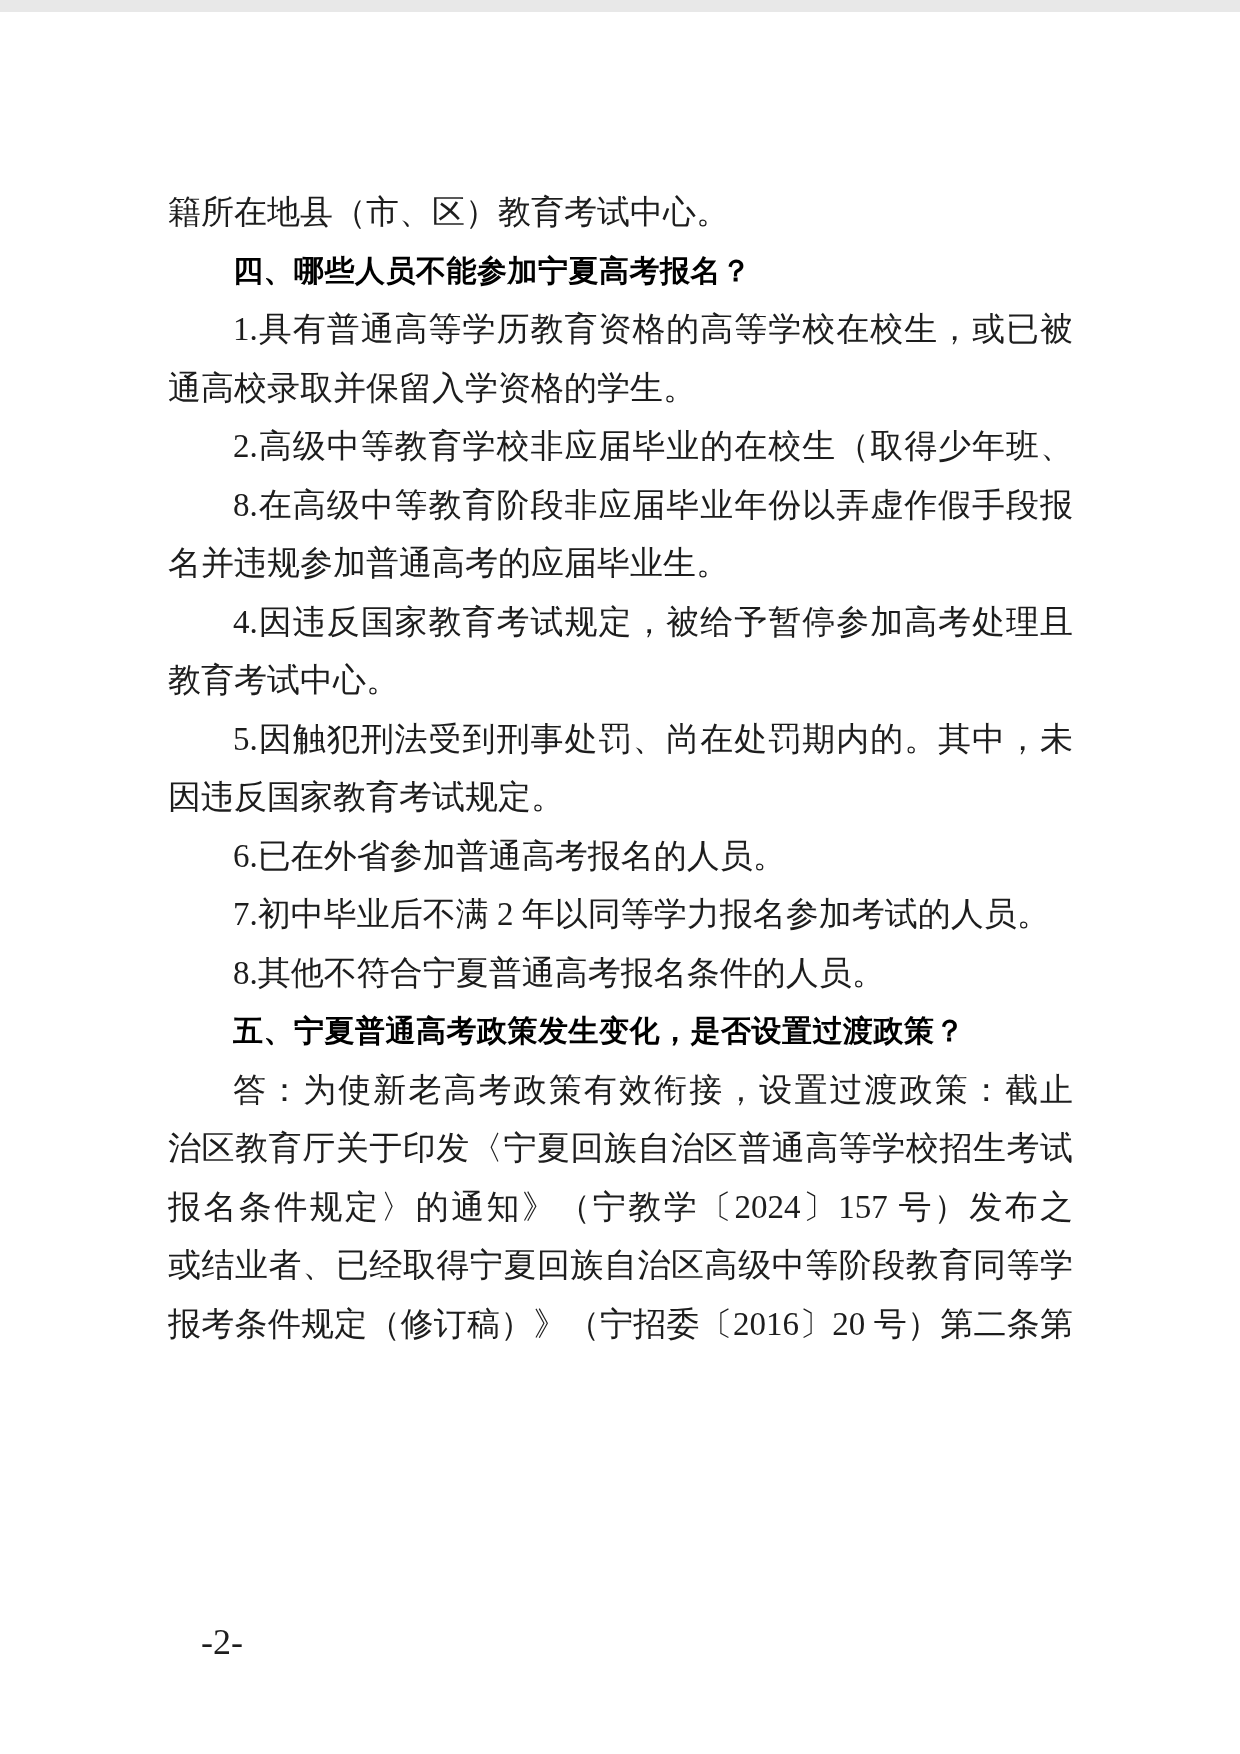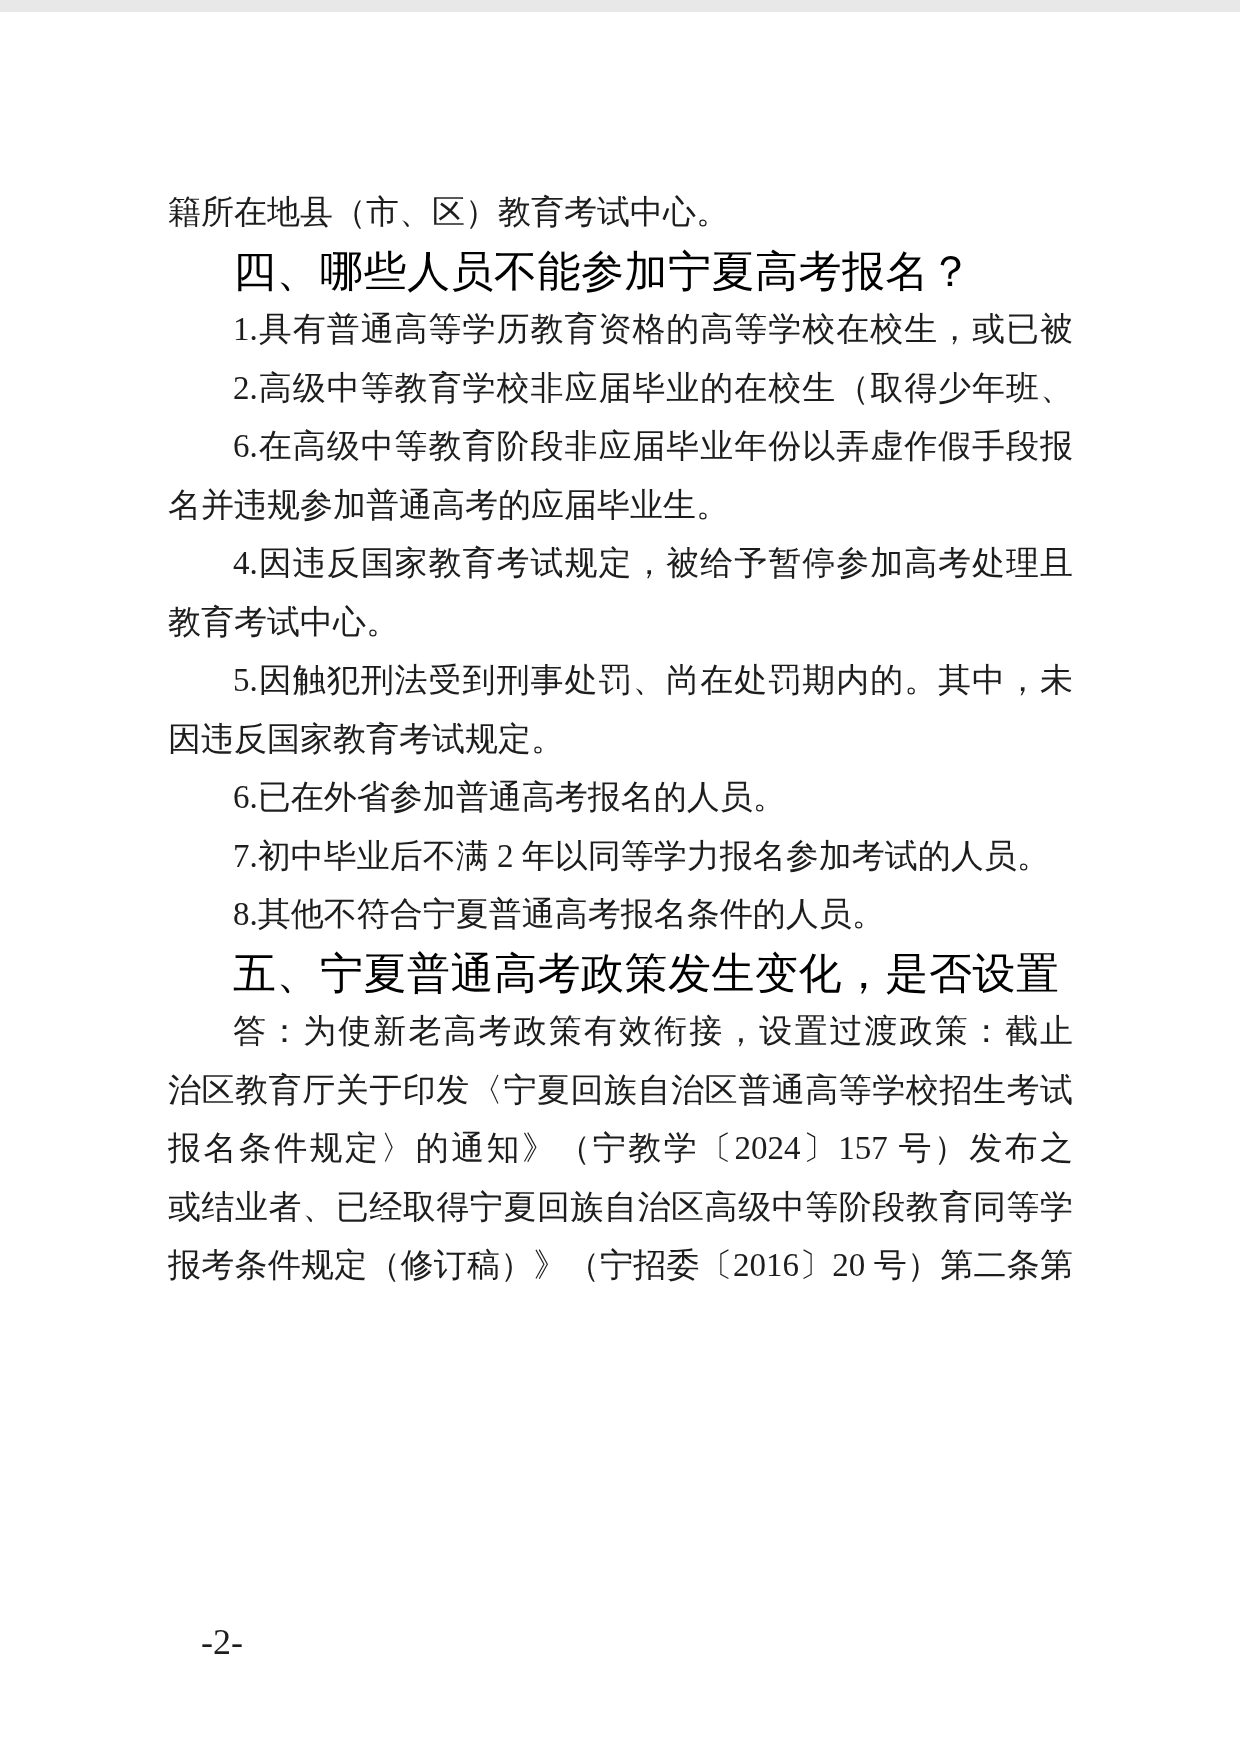--- a/index.html
+++ b/index.html
@@ -32,22 +32,22 @@
   }
   .ind {
     text-indent: 65px;
   }
   .just {
     text-align: justify;
     text-align-last: justify;
   }
   .hd {
     font-family: "Liberation Sans", "DejaVu Sans", sans-serif;
-    font-weight: 400;
-    font-size: 43px;
+    font-weight: 700;
+    font-size: 30px;
     color: #000000;
     letter-spacing: 0.5px;
   }
   .pageno {
     position: absolute;
     left: 201px;
     top: 1608px;
     height: 44px;
     line-height: 44px;
     font-family: "Liberation Serif", "DejaVu Serif", serif;
@@ -56,22 +56,23 @@
   }
 </style>
 </head>
 <body>
 
 <div class="page">
   <div class="content">
     <div class="ln">籍所在地县（市、区）教育考试中心。</div>
     <div class="ln hd ind">四、哪些人员不能参加宁夏高考报名？</div>
     <div class="ln ind just">1.具有普通高等学历教育资格的高等学校在校生，或已被普</div>
+    <div class="ln">通高校录取并保留入学资格的学生。</div>
     <div class="ln ind just">2.高级中等教育学校非应届毕业的在校生（取得少年班、数</div>
-    <div class="ln ind just">6.在高级中等教育阶段非应届毕业年份以弄虚作假手段报</div>
+    <div class="ln ind just">8.在高级中等教育阶段非应届毕业年份以弄虚作假手段报</div>
     <div class="ln">名并违规参加普通高考的应届毕业生。</div>
     <div class="ln ind just">4.因违反国家教育考试规定，被给予暂停参加高考处理且在</div>
     <div class="ln">教育考试中心。</div>
     <div class="ln ind just">5.因触犯刑法受到刑事处罚、尚在处罚期内的。其中，未成</div>
     <div class="ln">因违反国家教育考试规定。</div>
     <div class="ln ind">6.已在外省参加普通高考报名的人员。</div>
     <div class="ln ind">7.初中毕业后不满 2 年以同等学力报名参加考试的人员。</div>
     <div class="ln ind">8.其他不符合宁夏普通高考报名条件的人员。</div>
     <div class="ln hd ind">五、宁夏普通高考政策发生变化，是否设置过渡政策？</div>
     <div class="ln ind just">答：为使新老高考政策有效衔接，设置过渡政策：截止《自</div>

